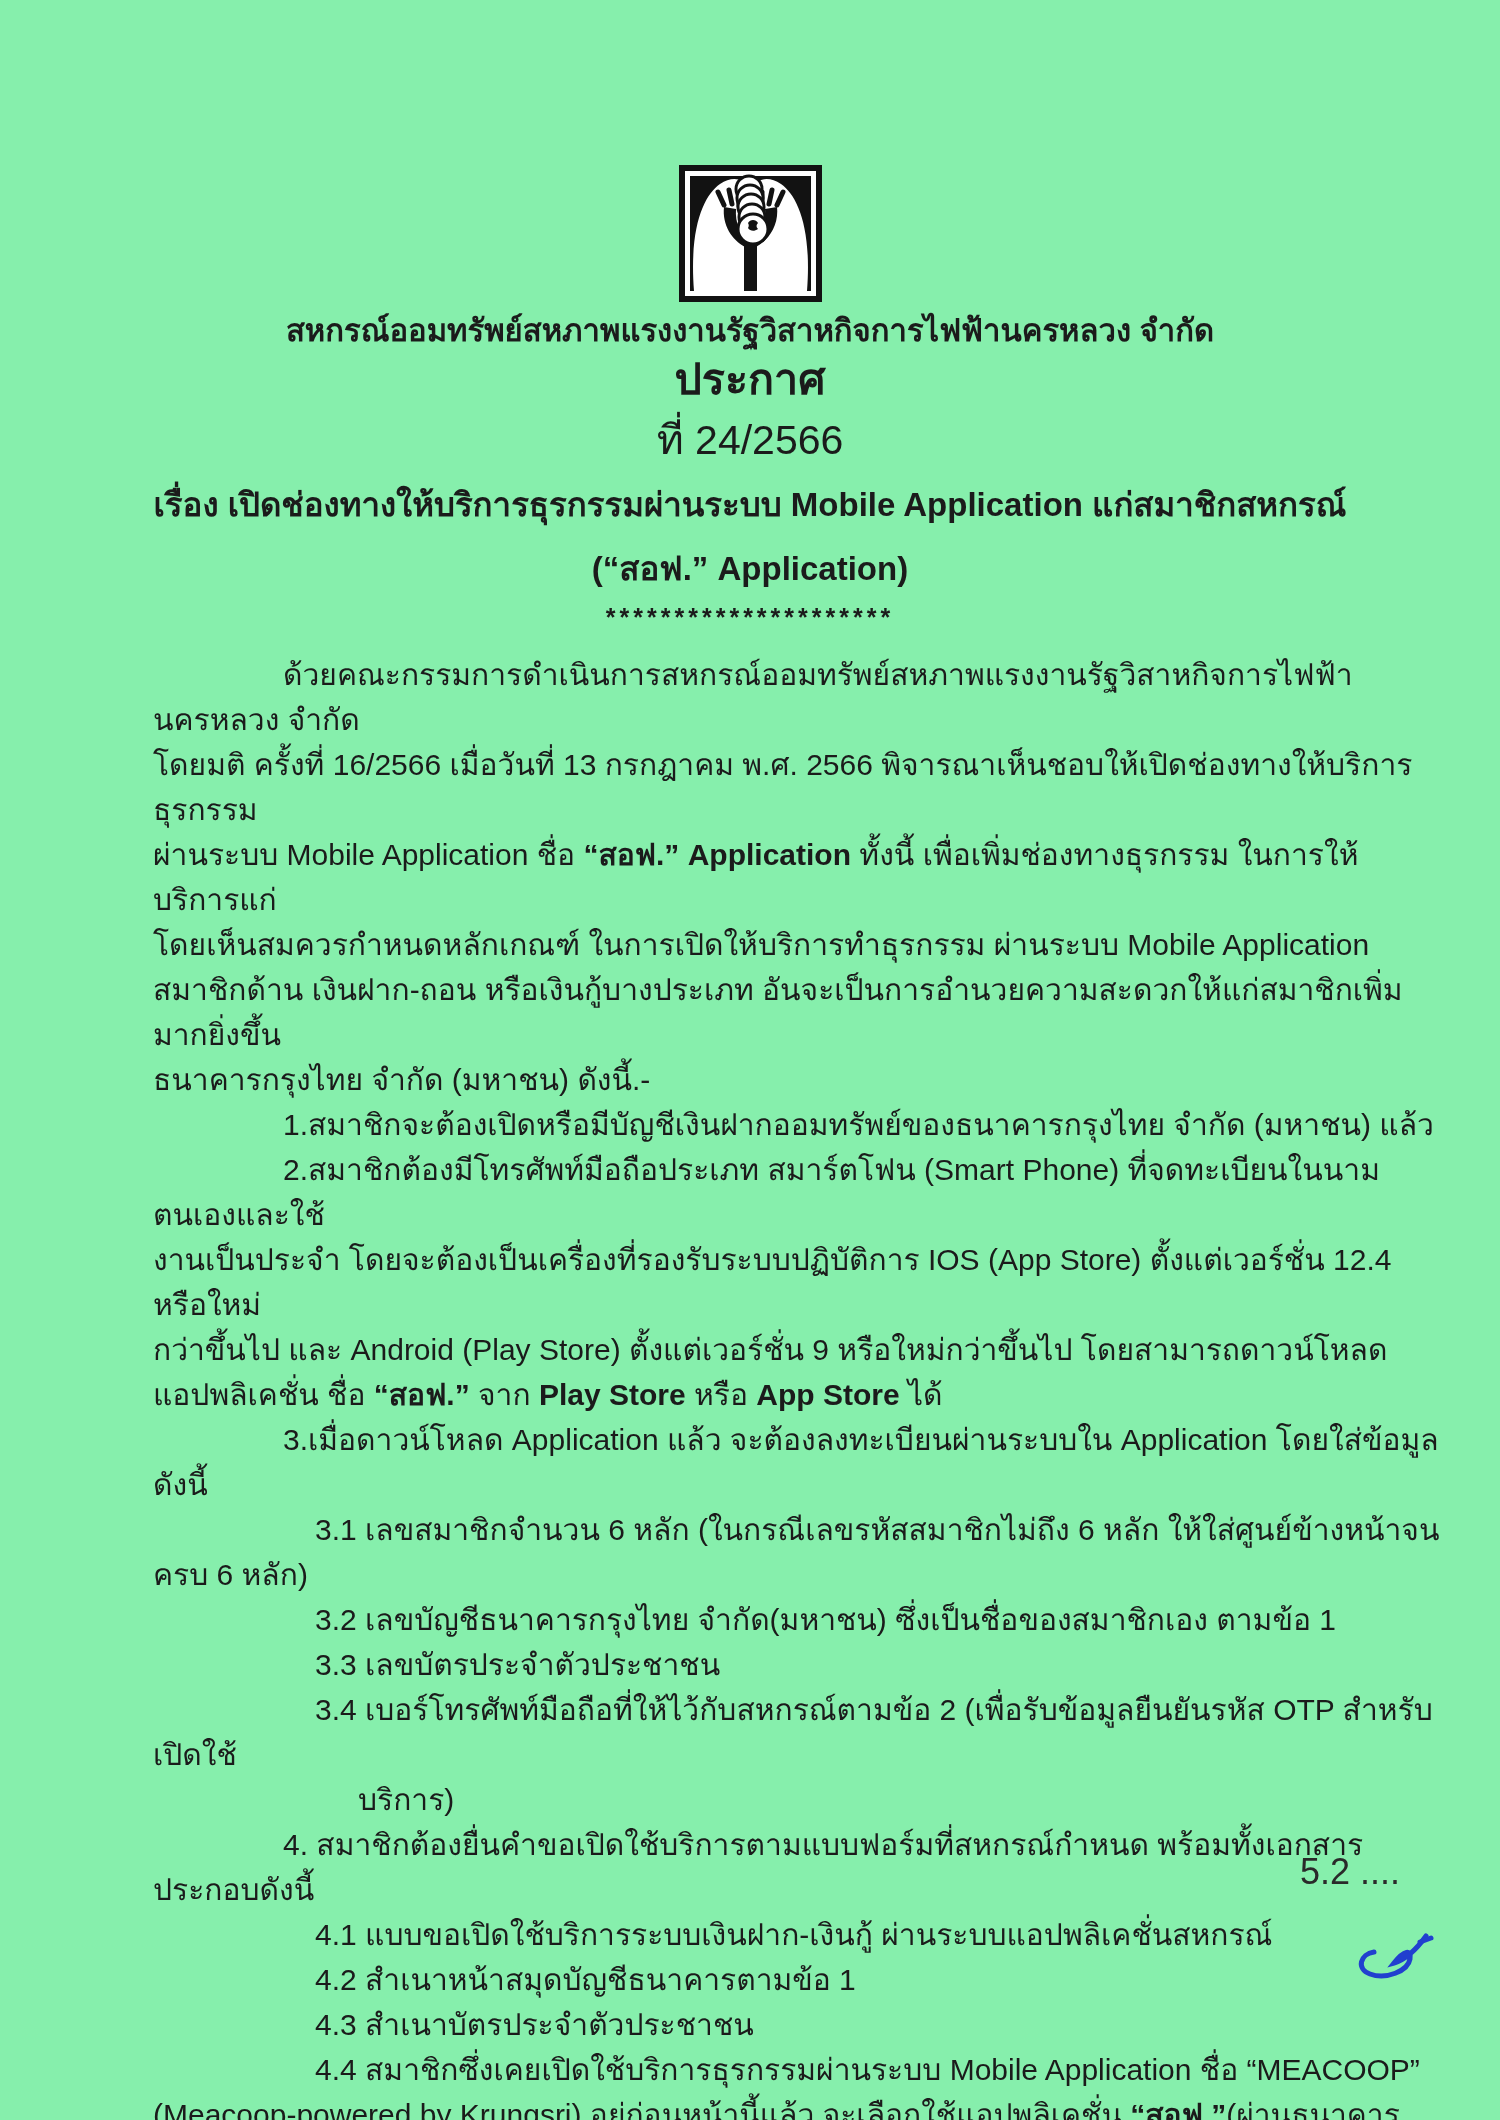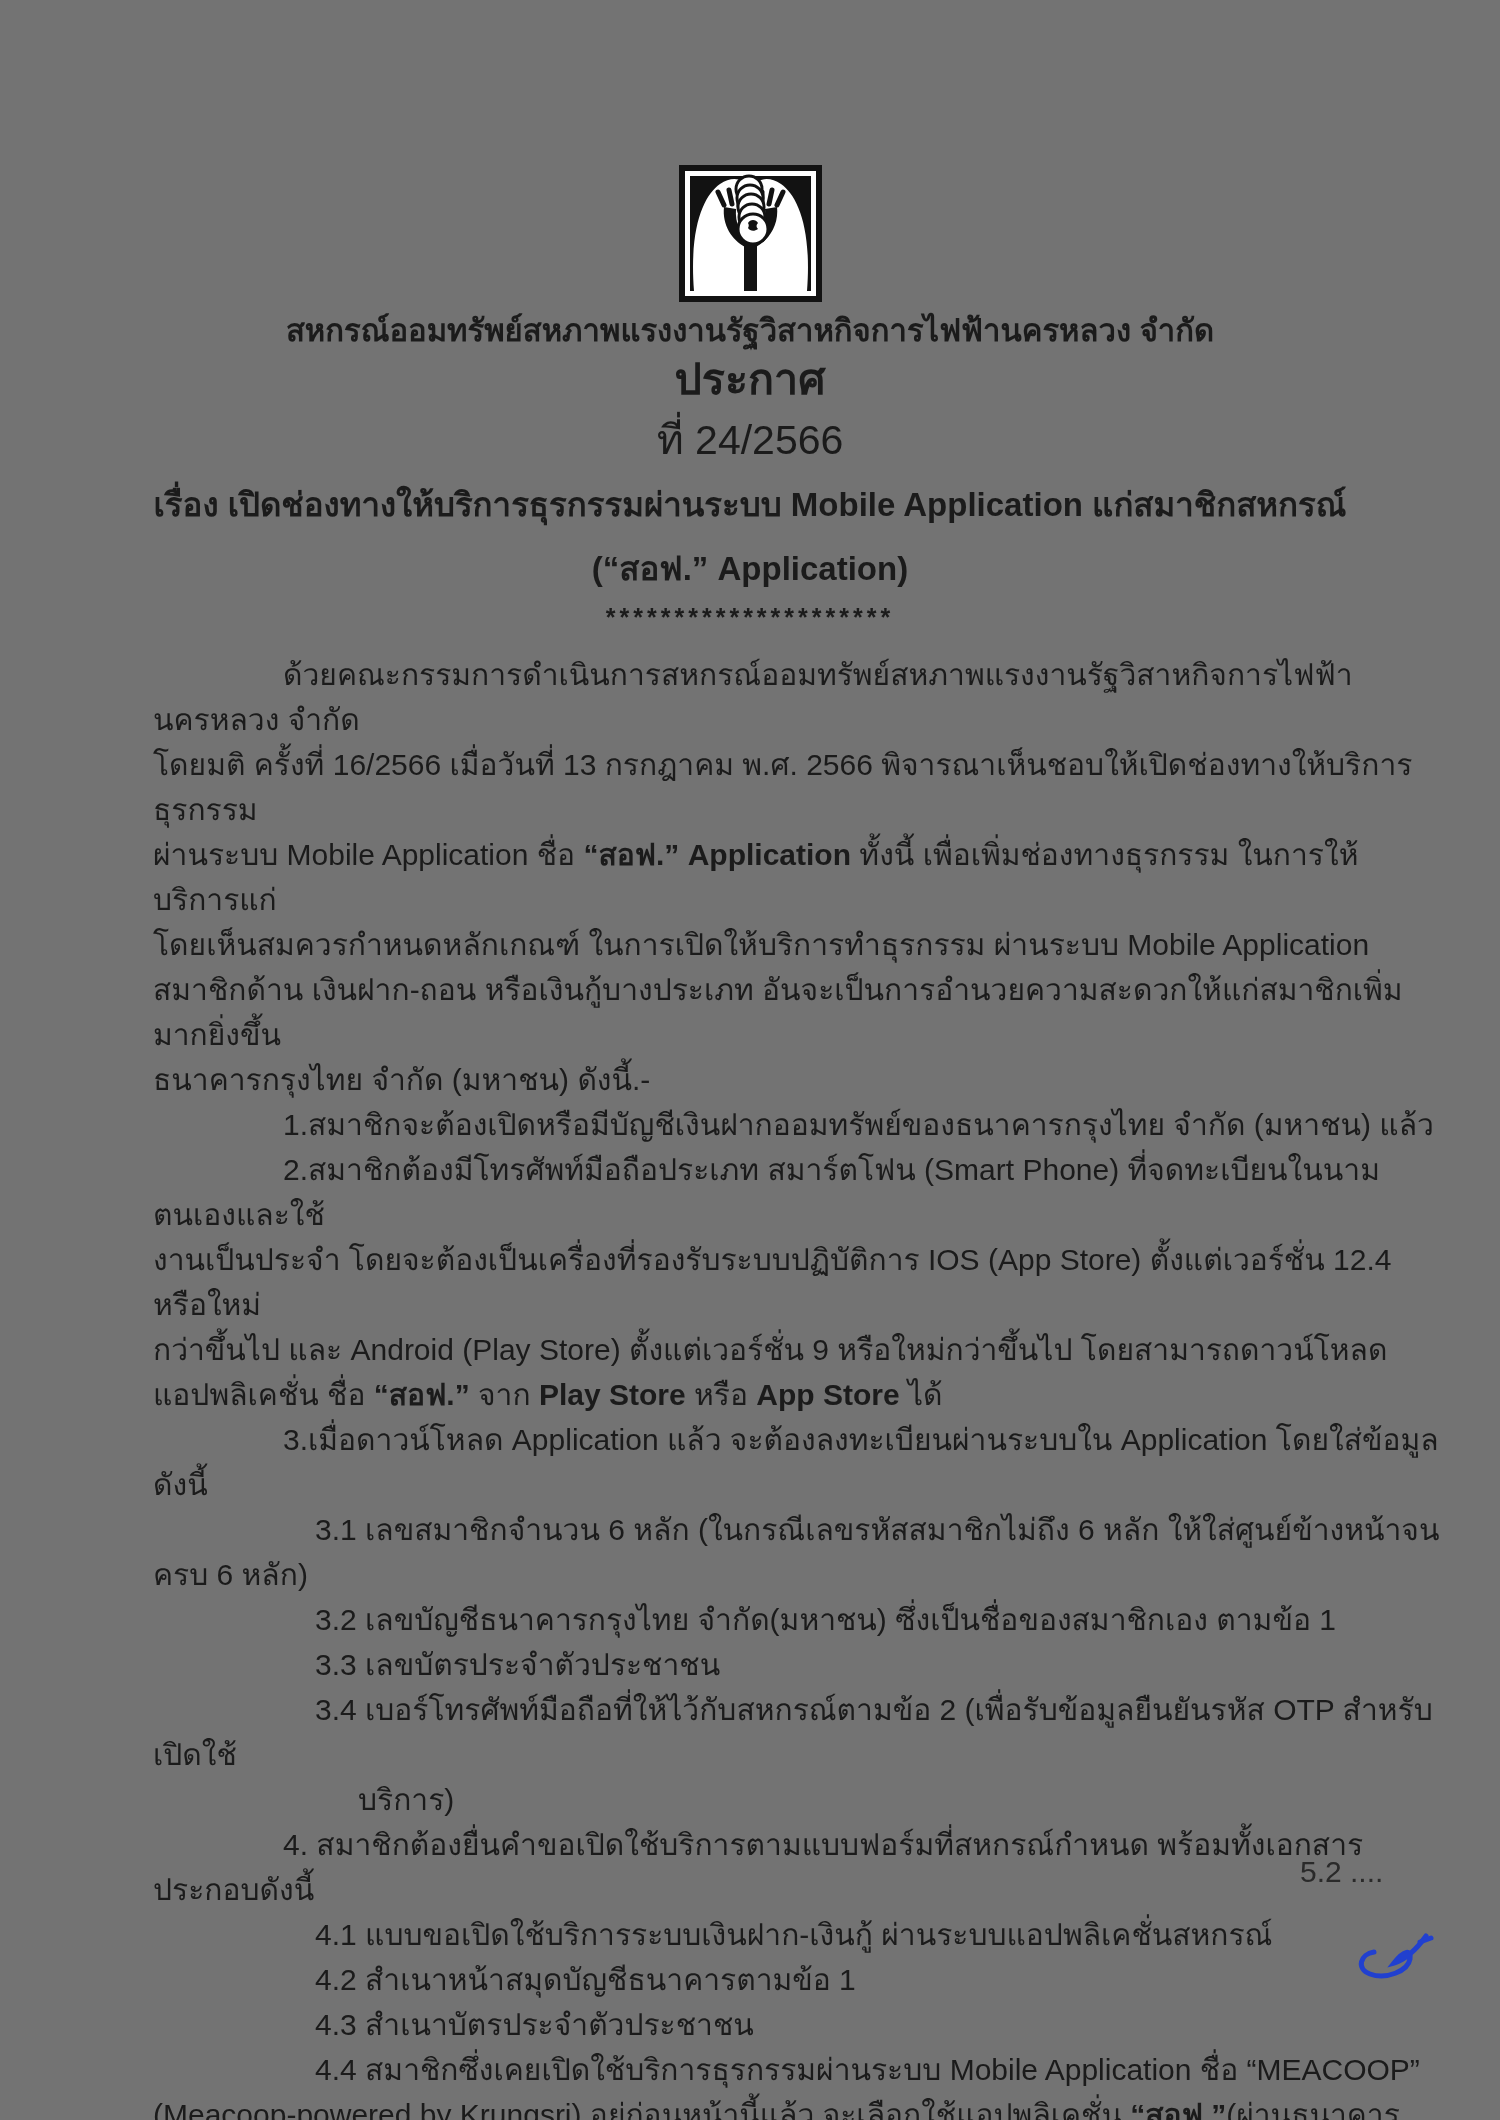--- a/index.html
+++ b/index.html
@@ -1,20 +1,20 @@
 <!DOCTYPE html>
 <html lang="th"><head>
 <meta charset="utf-8">
 <style>
   html,body{margin:0;padding:0;background:#e8e8e8;}
   .page{
     position:relative;
     width:1500px;height:2120px;
     margin:0 auto;
-    background:#737373;
+    background:#86efac;
     font-family:"Liberation Sans","DejaVu Sans",sans-serif;
     color:#1b1b1b;
     overflow:hidden;
   }
   .header{text-align:center;}
   .logo-wrap{margin:165px auto 0;width:143px;height:137px;}
   .org-name{margin-top:10px;font-size:31px;line-height:38px;font-weight:700;}
   .doc-type{margin-top:4px;font-size:43px;line-height:50px;font-weight:700;}
   .doc-number{margin-top:12px;font-size:41px;line-height:48px;font-weight:400;}
   .subject{margin-top:20px;font-size:33px;line-height:42px;font-weight:700;}
@@ -29,21 +29,21 @@
   }
   .line{white-space:normal;}
   .indent-0{margin-left:0;}
   .indent-1{text-indent:130px;}
   .indent-2{text-indent:162px;}
   .indent-3{text-indent:205px;}
   .b{font-weight:700;}
   .footnote{
     position:absolute;
     left:1300px;top:1852px;
-    font-size:30px;line-height:40px;
+    font-size:36px;line-height:40px;
     color:#2a2a2a;
   }
   .pen-mark{
     position:absolute;
     left:1338px;top:1928px;
     width:100px;height:60px;
   }
 </style>
 </head>
 <body>

